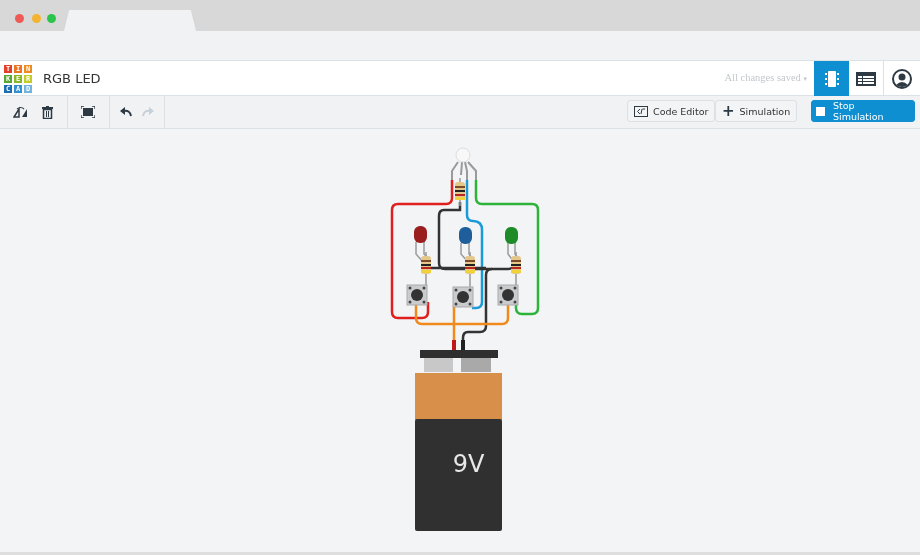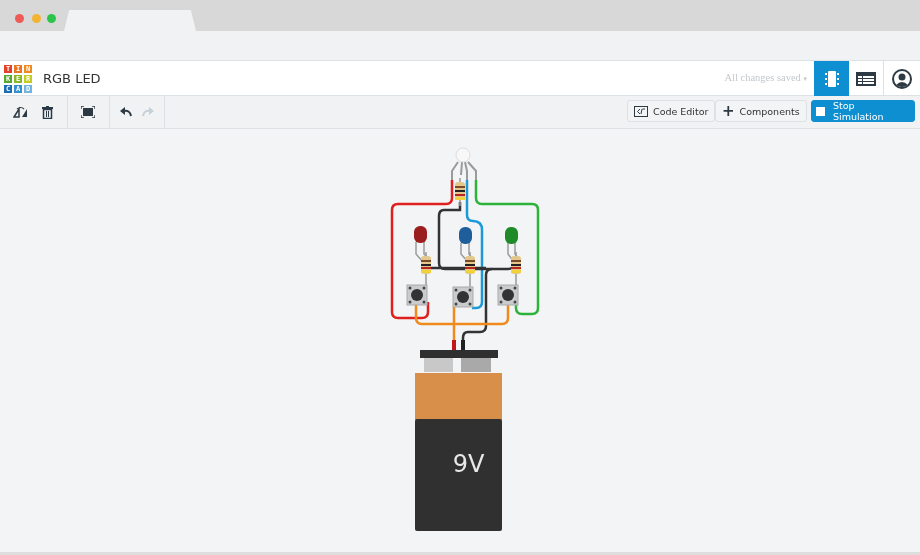--- a/index.html
+++ b/index.html
@@ -125,21 +125,21 @@
 
   <div class="btn" style="left:627px">
     <svg width="14" height="11" viewBox="0 0 14 11">
         <rect x="0.5" y="0.5" width="13" height="10" fill="none" stroke="#2d3a44"></rect>
         <path d="M6 3 L3.5 5.5 L6 8 M8 3 L7 8 M8.5 3 L11 3" fill="none" stroke="#2d3a44" stroke-width="1"></path>
       </svg>
     <span>Code Editor</span>
   </div>
   <div class="btn" style="left:715px">
     <span style="font-size:15px;font-weight:bold;line-height:1;color:#2d3a44">+</span>
-    <span>Components</span>
+    <span>Simulation</span>
   </div>
   <div class="btn primary" style="left:811px;width:104px;padding-left:4px;gap:8px">
     <span style="display:inline-block;width:9px;height:9px;background:#fff"></span>
     <span>Stop Simulation</span>
   </div>
 </div>
 
 <div class="canvas">
   <svg width="920" height="420" viewBox="0 130 920 420">
 

